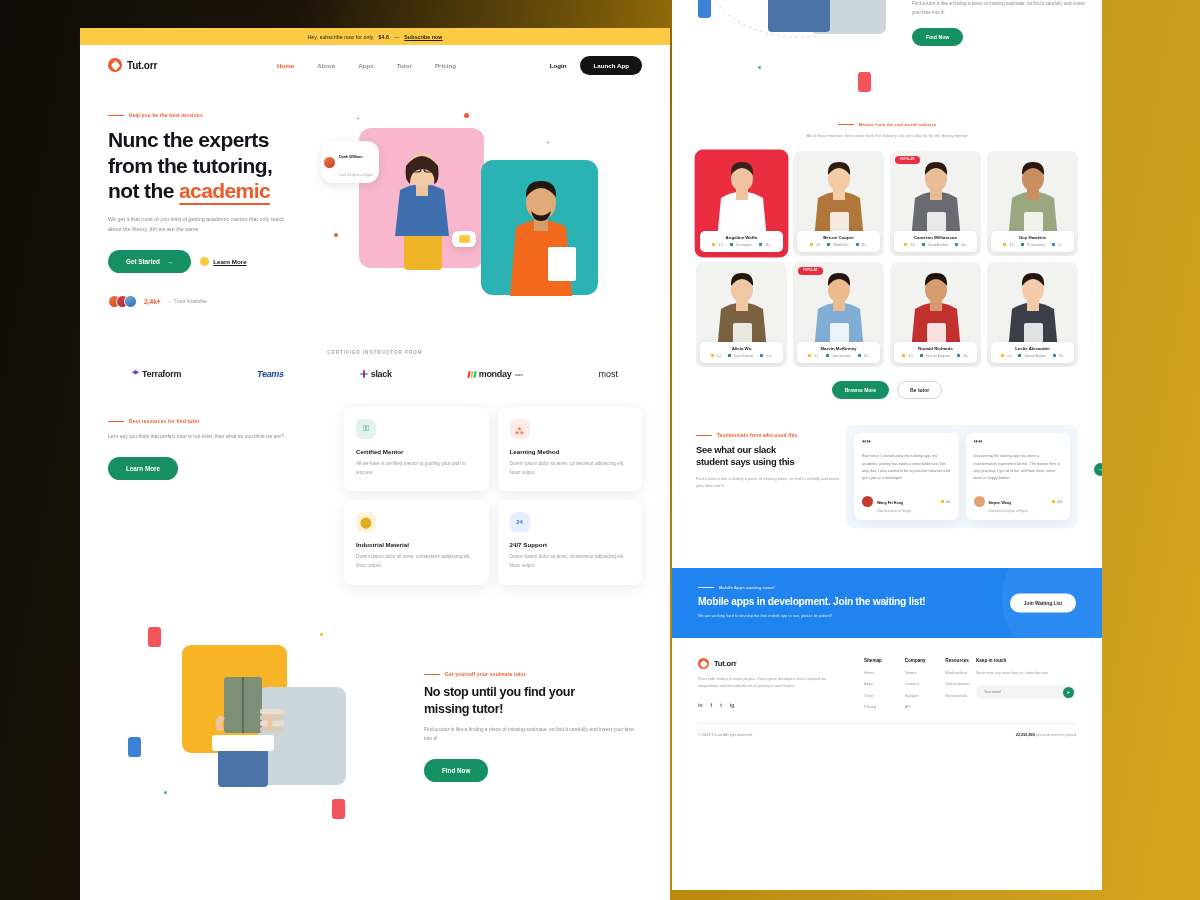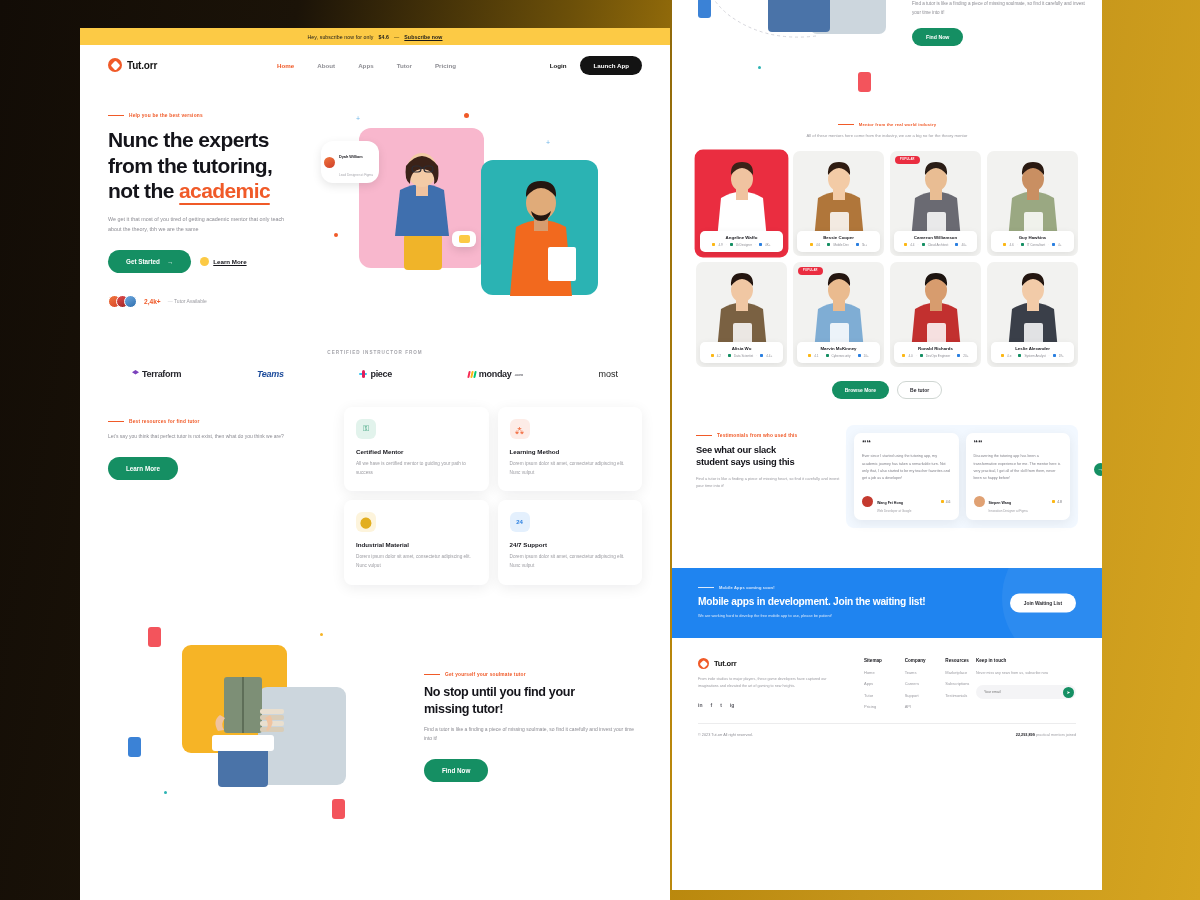--- a/index.html
+++ b/index.html
@@ -334,21 +334,21 @@
   <div class="logos-wrap">
     <div class="logos-title">CERTIFIED INSTRUCTOR FROM</div>
     <div class="logos">
       <div class="logo">
         <span class="tf-mark"></span>
         <span>Terraform</span>
       </div>
       <div class="logo paypal">Teams</div>
       <div class="logo">
         <span class="sl-mark"></span>
-        <span>piece</span>
+        <span>slack</span>
       </div>
       <div class="logo">
         <span class="mn-mark">
           <b style="background:#f62b54;"></b>
             <b style="background:#fcb714;"></b>
             <b style="background:#00c875;"></b>
         </span>
         <span>monday</span>
           <span style="font-size:4px;color:#6b6b72;">.com</span>
       </div>

